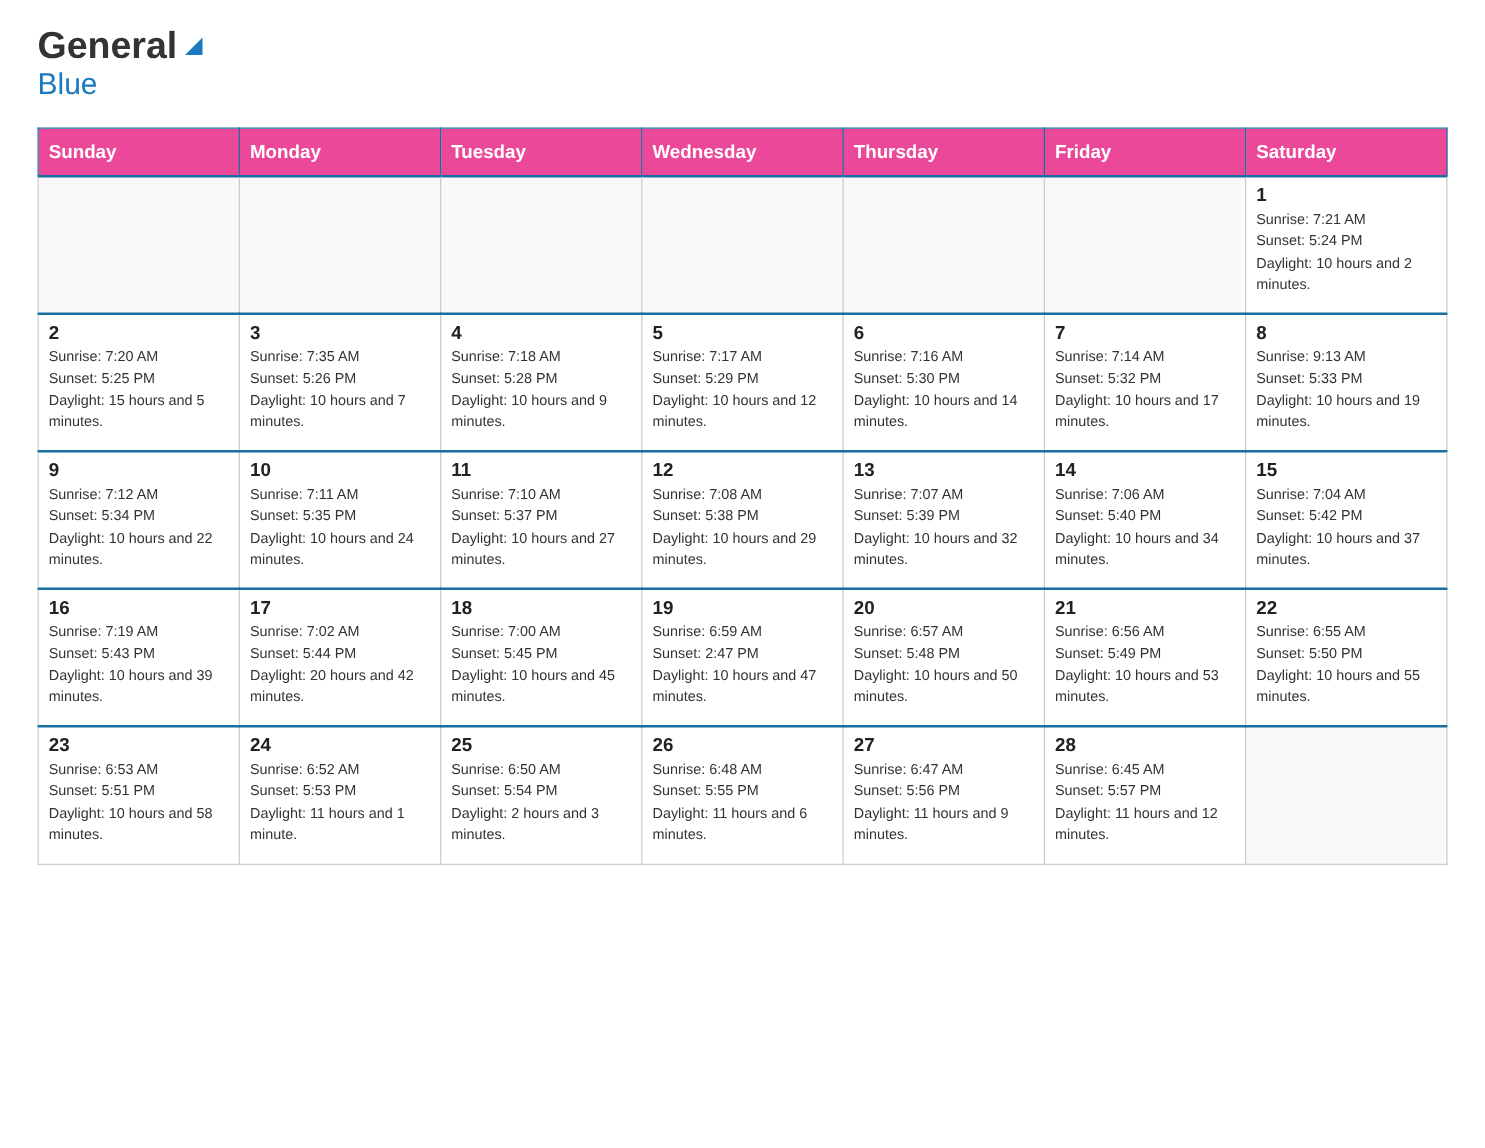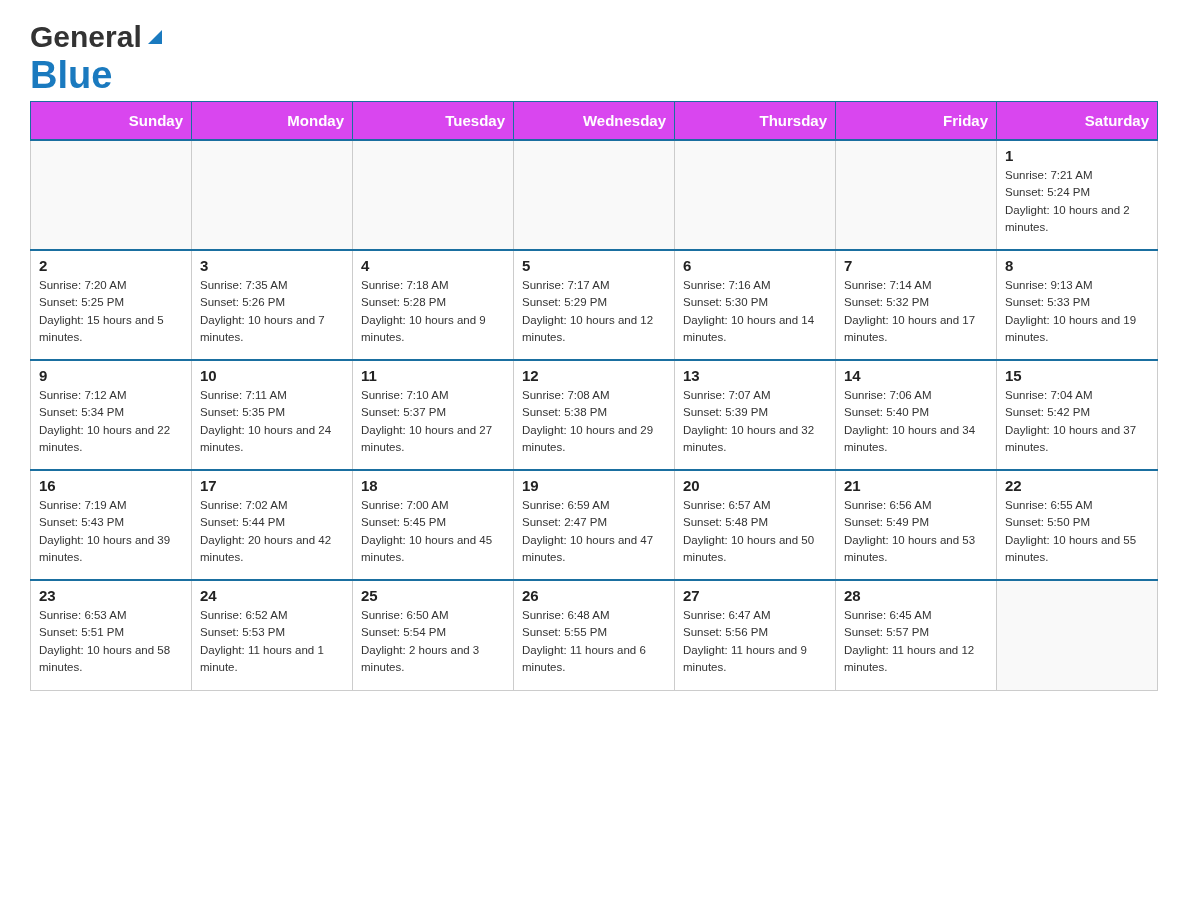--- a/index.html
+++ b/index.html
@@ -7,21 +7,21 @@
       font-family: Arial, sans-serif;
       background: #fff;
       width: 1188px;
       min-height: 918px;
       padding: 20px 30px;
     }
     .header-area {
       display: flex;
       justify-content: space-between;
       align-items: flex-start;
-      margin-bottom: 4px;
+      margin-bottom: 20px;
     }
     .logo {
       display: flex;
       flex-direction: column;
       align-items: flex-start;
     }
     .logo-line1 {
       display: flex;
       align-items: center;
     }
@@ -36,26 +36,26 @@
     .location-title {
       font-size: 22px;
       color: #444;
     }
     .calendar-table {
       width: 100%;
       border-collapse: collapse;
       table-layout: fixed;
     }
     .calendar-table thead th {
-      background-color: #d946ef;
+      background-color: #ec4899;
       color: #fff;
       font-size: 15px;
       font-weight: bold;
       padding: 10px 8px;
-      text-align: right;
+      text-align: left;
       border: 1px solid #1a6fa0;
     }
     .calendar-table tbody td {
       border: 1px solid #ccc;
       vertical-align: top;
       padding: 6px 8px;
       font-size: 12px;
       color: #333;
       min-height: 100px;
       height: 110px;
@@ -93,21 +93,21 @@
   <div class="logo">
     <div class="logo-line1">
       <span style="font-size:30px;font-weight:bold;color:#333;">General</span>
       <span style="display:inline-block;margin-left:2px;margin-top:4px;">
         <svg width="22" height="22" viewBox="0 0 22 22">
           <polygon points="4,18 18,18 18,4" fill="#1a7abf"></polygon>
         </svg>
       </span>
     </div>
     <div>
-      <span style="font-size:38px;font-weight:bold;color:#1a7abf;">Blue</span>
+      <span style="font-size:24px;font-weight:normal;color:#1a7abf;">Blue</span>
     </div>
   </div>
   <div class="title-area">
     <div class="month-title"></div>
     <div class="location-title"></div>
   </div>
 </div>
 
 <table class="calendar-table">
   <thead>

